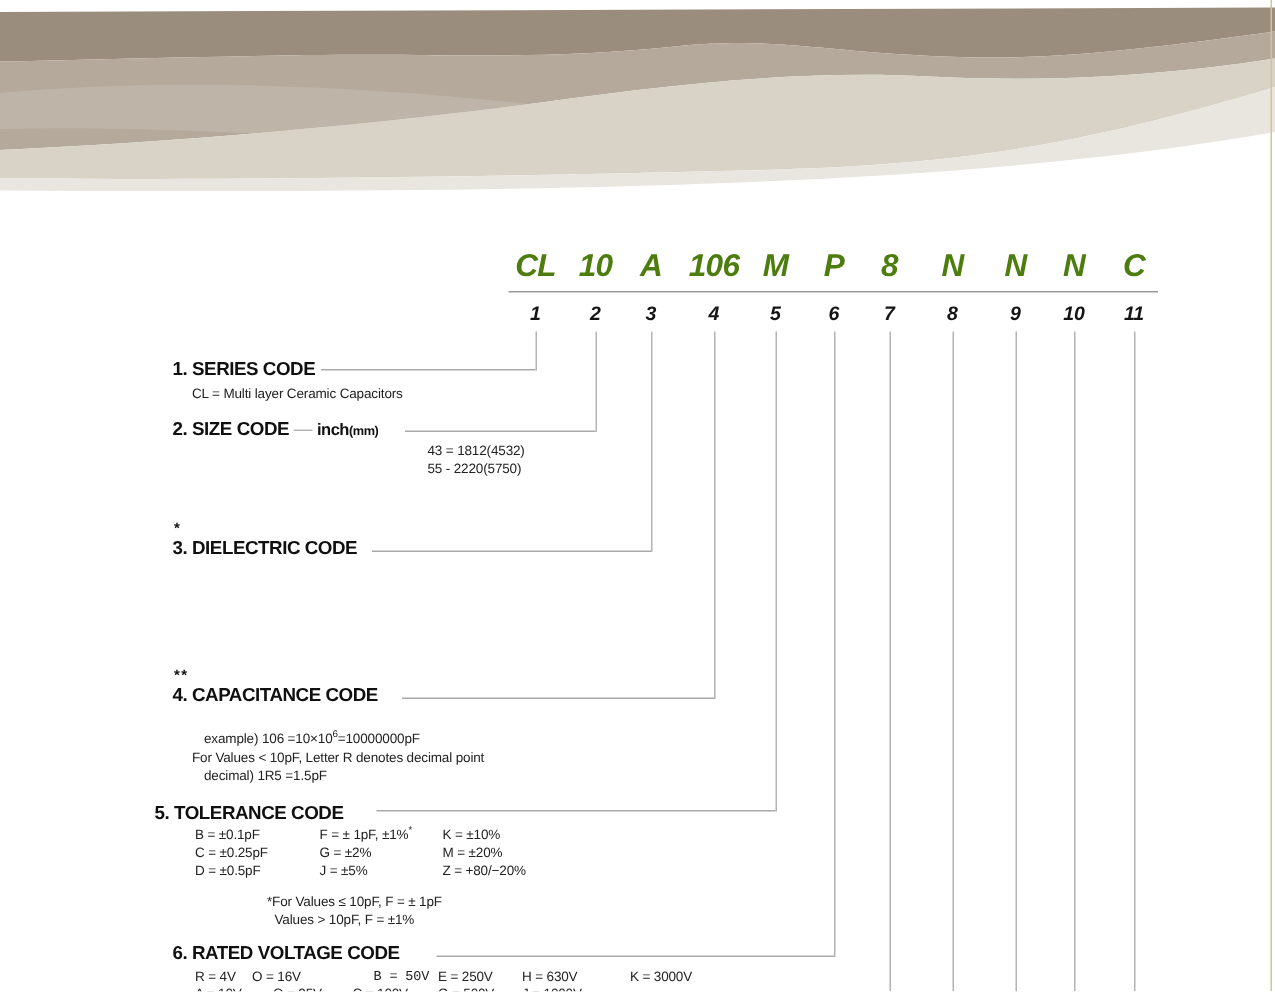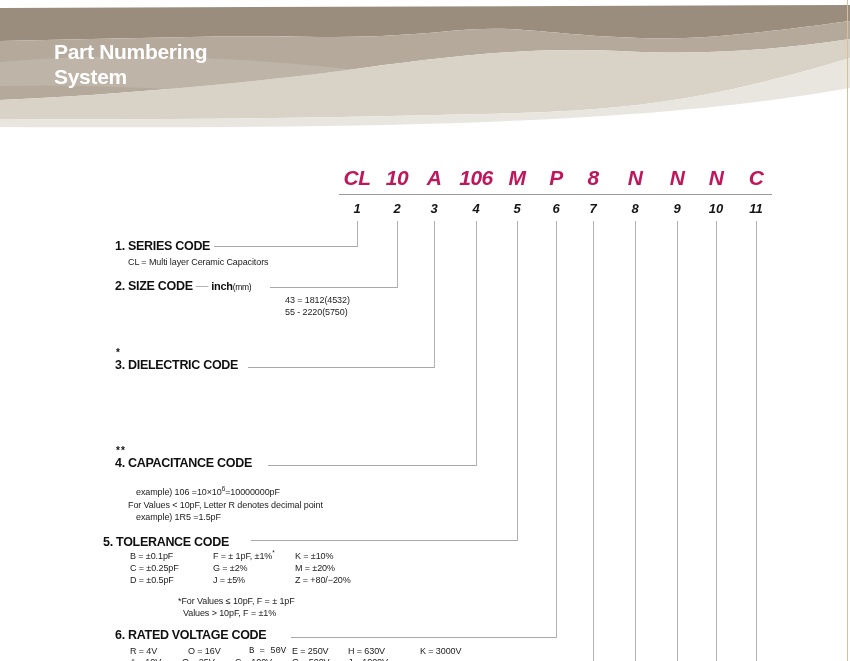--- a/index.html
+++ b/index.html
@@ -4,33 +4,33 @@
 <style>
   html,body{margin:0;padding:0;background:#fff;}
   .page{position:relative;width:850px;height:661px;overflow:hidden;background:#fff;
         font-family:"Liberation Sans",sans-serif;color:#1c1c1c;}
   
   .banner{position:absolute;left:0;top:0;width:850px;height:132px;}
   .banner-title{position:absolute;left:54px;top:39px;color:#ffffff;font-weight:bold;
                 font-size:21px;line-height:25px;letter-spacing:-0.3px;}
   
   .pn-code{position:absolute;top:166px;transform:translateX(-50%);
-           font-style:italic;font-weight:bold;font-size:21px;letter-spacing:-0.5px;color:#be185d;}
+           font-style:italic;font-weight:bold;font-size:21px;letter-spacing:-0.5px;color:#4d7c0f;}
   .pn-num{position:absolute;top:201px;transform:translateX(-50%);
           font-style:italic;font-weight:bold;font-size:13px;color:#151515;}
   .pn-underline{position:absolute;left:339px;top:194px;width:433px;height:1px;background:#9a9a9a;}
   .vline{position:absolute;width:1px;background:#b3b3b3;}
   .hline{position:absolute;height:1px;background:#a9a9a9;}
   
   .sec-title{position:absolute;font-weight:bold;font-size:12.5px;letter-spacing:-0.3px;color:#101010;white-space:nowrap;}
   .star{position:absolute;font-weight:bold;font-size:10px;color:#101010;letter-spacing:1px;}
   .body-text{position:absolute;font-size:9px;letter-spacing:-0.1px;color:#222;white-space:nowrap;}
   .col{position:absolute;font-size:9px;letter-spacing:-0.1px;color:#222;line-height:12px;white-space:nowrap;}
   .unit-bold{font-weight:bold;font-size:11px;}
-  .unit-paren{font-weight:normal;font-size:8.5px;text-align:right;}
+  .unit-paren{font-weight:bold;font-size:8.5px;text-align:right;}
   .dash{font-weight:normal;color:#a9a9a9;}
   sup{font-size:6.5px;vertical-align:super;line-height:0;}
   
   .dtable{position:absolute;left:128px;top:380px;width:231px;height:60px;
           border-top:1px solid #6b6b6b;border-bottom:1px solid #6b6b6b;}
   .dtable .header-line{position:absolute;left:0;top:17px;width:100%;height:1px;background:#6b6b6b;}
   .dtable .divider{position:absolute;left:126px;top:0;width:1px;height:100%;background:#6b6b6b;}
   .dtable .hdr{position:absolute;top:3px;font-weight:bold;font-size:10.5px;letter-spacing:-0.2px;text-align:center;}
   .dtable .hdr1{left:0;width:126px;}
   .dtable .hdr2{left:127px;width:104px;}
@@ -41,24 +41,20 @@
 
 <div class="page">
 
   <svg class="banner" viewBox="0 0 850 132" preserveAspectRatio="none">
     <path fill="#9b8d7d" d="M0,8 L850,5 L850,21 C760,33 700,40 640,38 C545,35 520,24 450,31 C350,41 290,35 190,37 C120,38 60,40 0,41 Z"></path>
     <path fill="#b4a99b" d="M0,41 C60,40 120,38 190,37 C290,35 350,41 450,31 C520,24 545,35 640,38 C700,40 760,33 850,21 L850,39 C770,51 700,55 620,51 C520,46 430,59 340,71 C230,85 110,95 0,100 Z"></path>
     <path fill="#c5bcb0" opacity="0.6" d="M0,62 C120,51 260,57 400,75 C520,90 640,89 850,39 L850,50 C660,101 520,109 380,101 C240,93 110,83 0,86 Z"></path>
     <path fill="#d8d2c7" d="M0,100 C110,95 230,85 340,71 C430,59 520,46 620,51 C700,55 770,51 850,39 L850,58 C700,103 620,111 480,114 C320,118 150,120 0,119 Z"></path>
     <path fill="#e9e6e0" d="M0,119 C150,120 320,118 480,114 C620,111 700,103 850,58 L850,88 C650,123 400,129 0,127 Z"></path>
   </svg>
-  <div class="banner-title">
-    <div>Part Numbering</div>
-    <div>System</div>
-  </div>
 
   <div id="pn-row">
       <div class="pn-code" style="left: 357px;">CL</div>
       <div class="pn-num" style="left: 357px;">1</div>
       <div class="vline" style="left: 357px; top: 221px; height: 26px;"></div>
       <div class="pn-code" style="left: 397px;">10</div>
       <div class="pn-num" style="left: 397px;">2</div>
       <div class="vline" style="left: 397px; top: 221px; height: 67px;"></div>
       <div class="pn-code" style="left: 434px;">A</div>
       <div class="pn-num" style="left: 434px;">3</div>
@@ -121,21 +117,21 @@
 
   <div class="star" style="left:116px;top:445px;">**</div>
   <div class="sec-title" style="left:115px;top:456px;">
     <span>4.</span>
     <span>CAPACITANCE CODE</span>
   </div>
   <div class="body-text" style="left:136px;top:487px;">
     <span>example) 106 =10×10</span><sup>6</sup><span>=10000000pF</span>
   </div>
   <div class="body-text" style="left:128px;top:500px;">For Values &lt; 10pF, Letter R denotes decimal point</div>
-  <div class="body-text" style="left:136px;top:512px;">example) 1R5 =1.5pF</div>
+  <div class="body-text" style="left:136px;top:512px;">decimal) 1R5 =1.5pF</div>
 
   <div class="sec-title" style="left:103px;top:535px;">
     <span>5.</span>
     <span>TOLERANCE CODE</span>
   </div>
   <div class="col" style="left:130px;top:550px;">
     <div>B = ±0.1pF</div>
     <div>C = ±0.25pF</div>
     <div>D = ±0.5pF</div>
   </div>
@@ -150,21 +146,21 @@
     <div>Z = +80/−20%</div>
   </div>
   <div class="body-text" style="left:178px;top:596px;">*For Values ≤ 10pF, F = ± 1pF</div>
   <div class="body-text" style="left:183px;top:608px;">Values &gt; 10pF, F = ±1%</div>
 
   <div class="sec-title" style="left:115px;top:628px;">
     <span>6.</span>
     <span>RATED VOLTAGE CODE</span>
   </div>
   <div class="body-text" style="left:130px;top:646px;">R = 4V</div>
-  <div class="body-text" style="left:188px;top:646px;">O = 16V</div>
+  <div class="body-text" style="left:168px;top:646px;">O = 16V</div>
   <div class="body-text" style="left:249px;top:646px;font-family:Liberation Mono, monospace;">B = 50V</div>
   <div class="body-text" style="left:292px;top:646px;">E = 250V</div>
   <div class="body-text" style="left:348px;top:646px;">H = 630V</div>
   <div class="body-text" style="left:420px;top:646px;">K = 3000V</div>
 
   <div class="body-text" style="left:130px;top:657px;">A = 10V</div>
   <div class="body-text" style="left:182px;top:657px;">Q = 25V</div>
   <div class="body-text" style="left:235px;top:657px;">C = 100V</div>
   <div class="body-text" style="left:292px;top:657px;">G = 500V</div>
   <div class="body-text" style="left:348px;top:657px;">J = 1000V</div>

